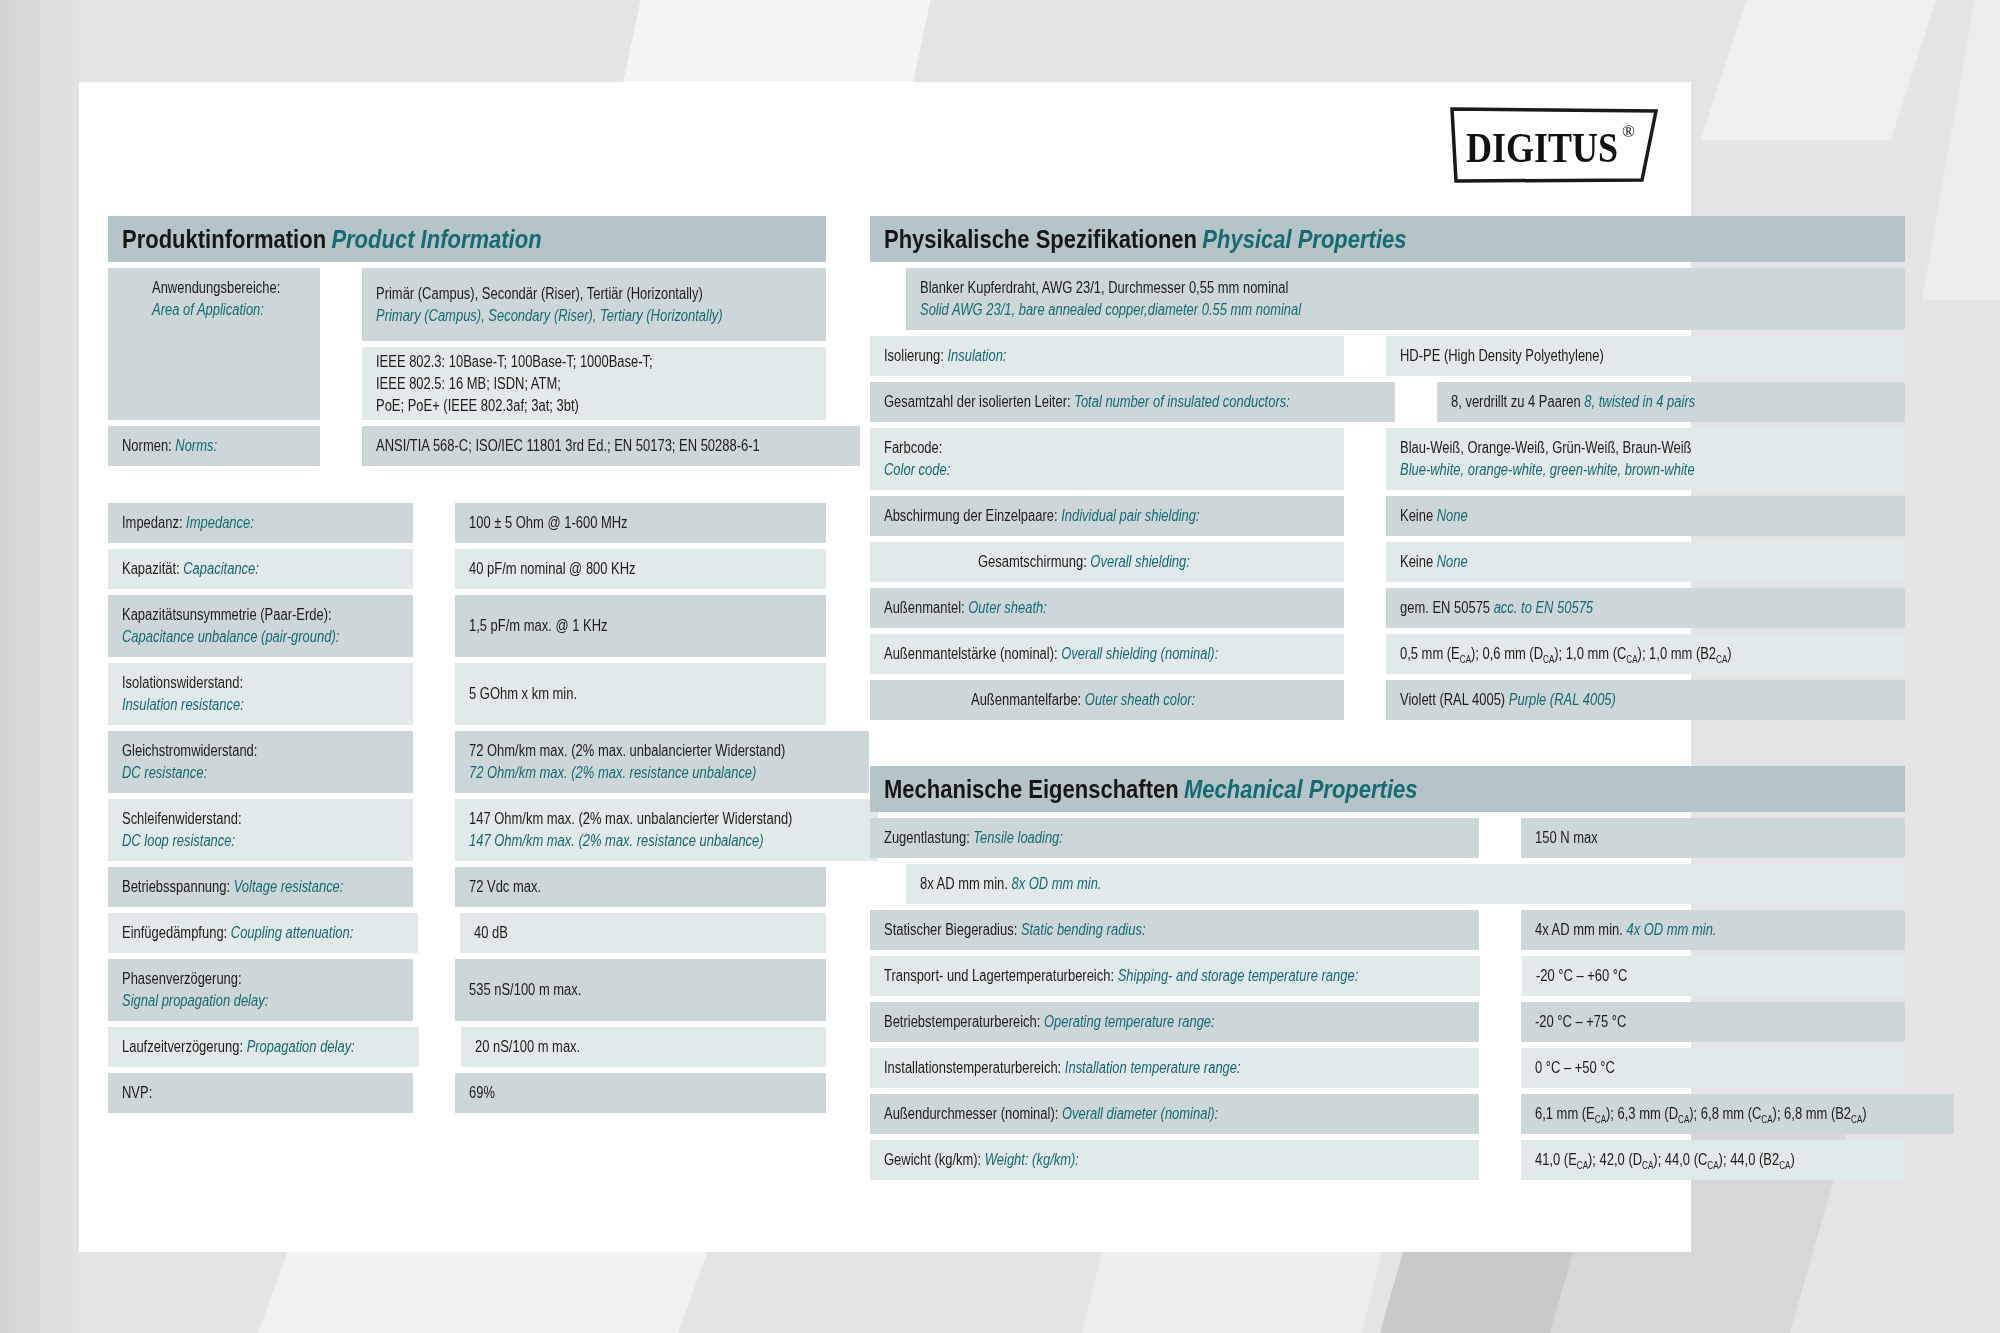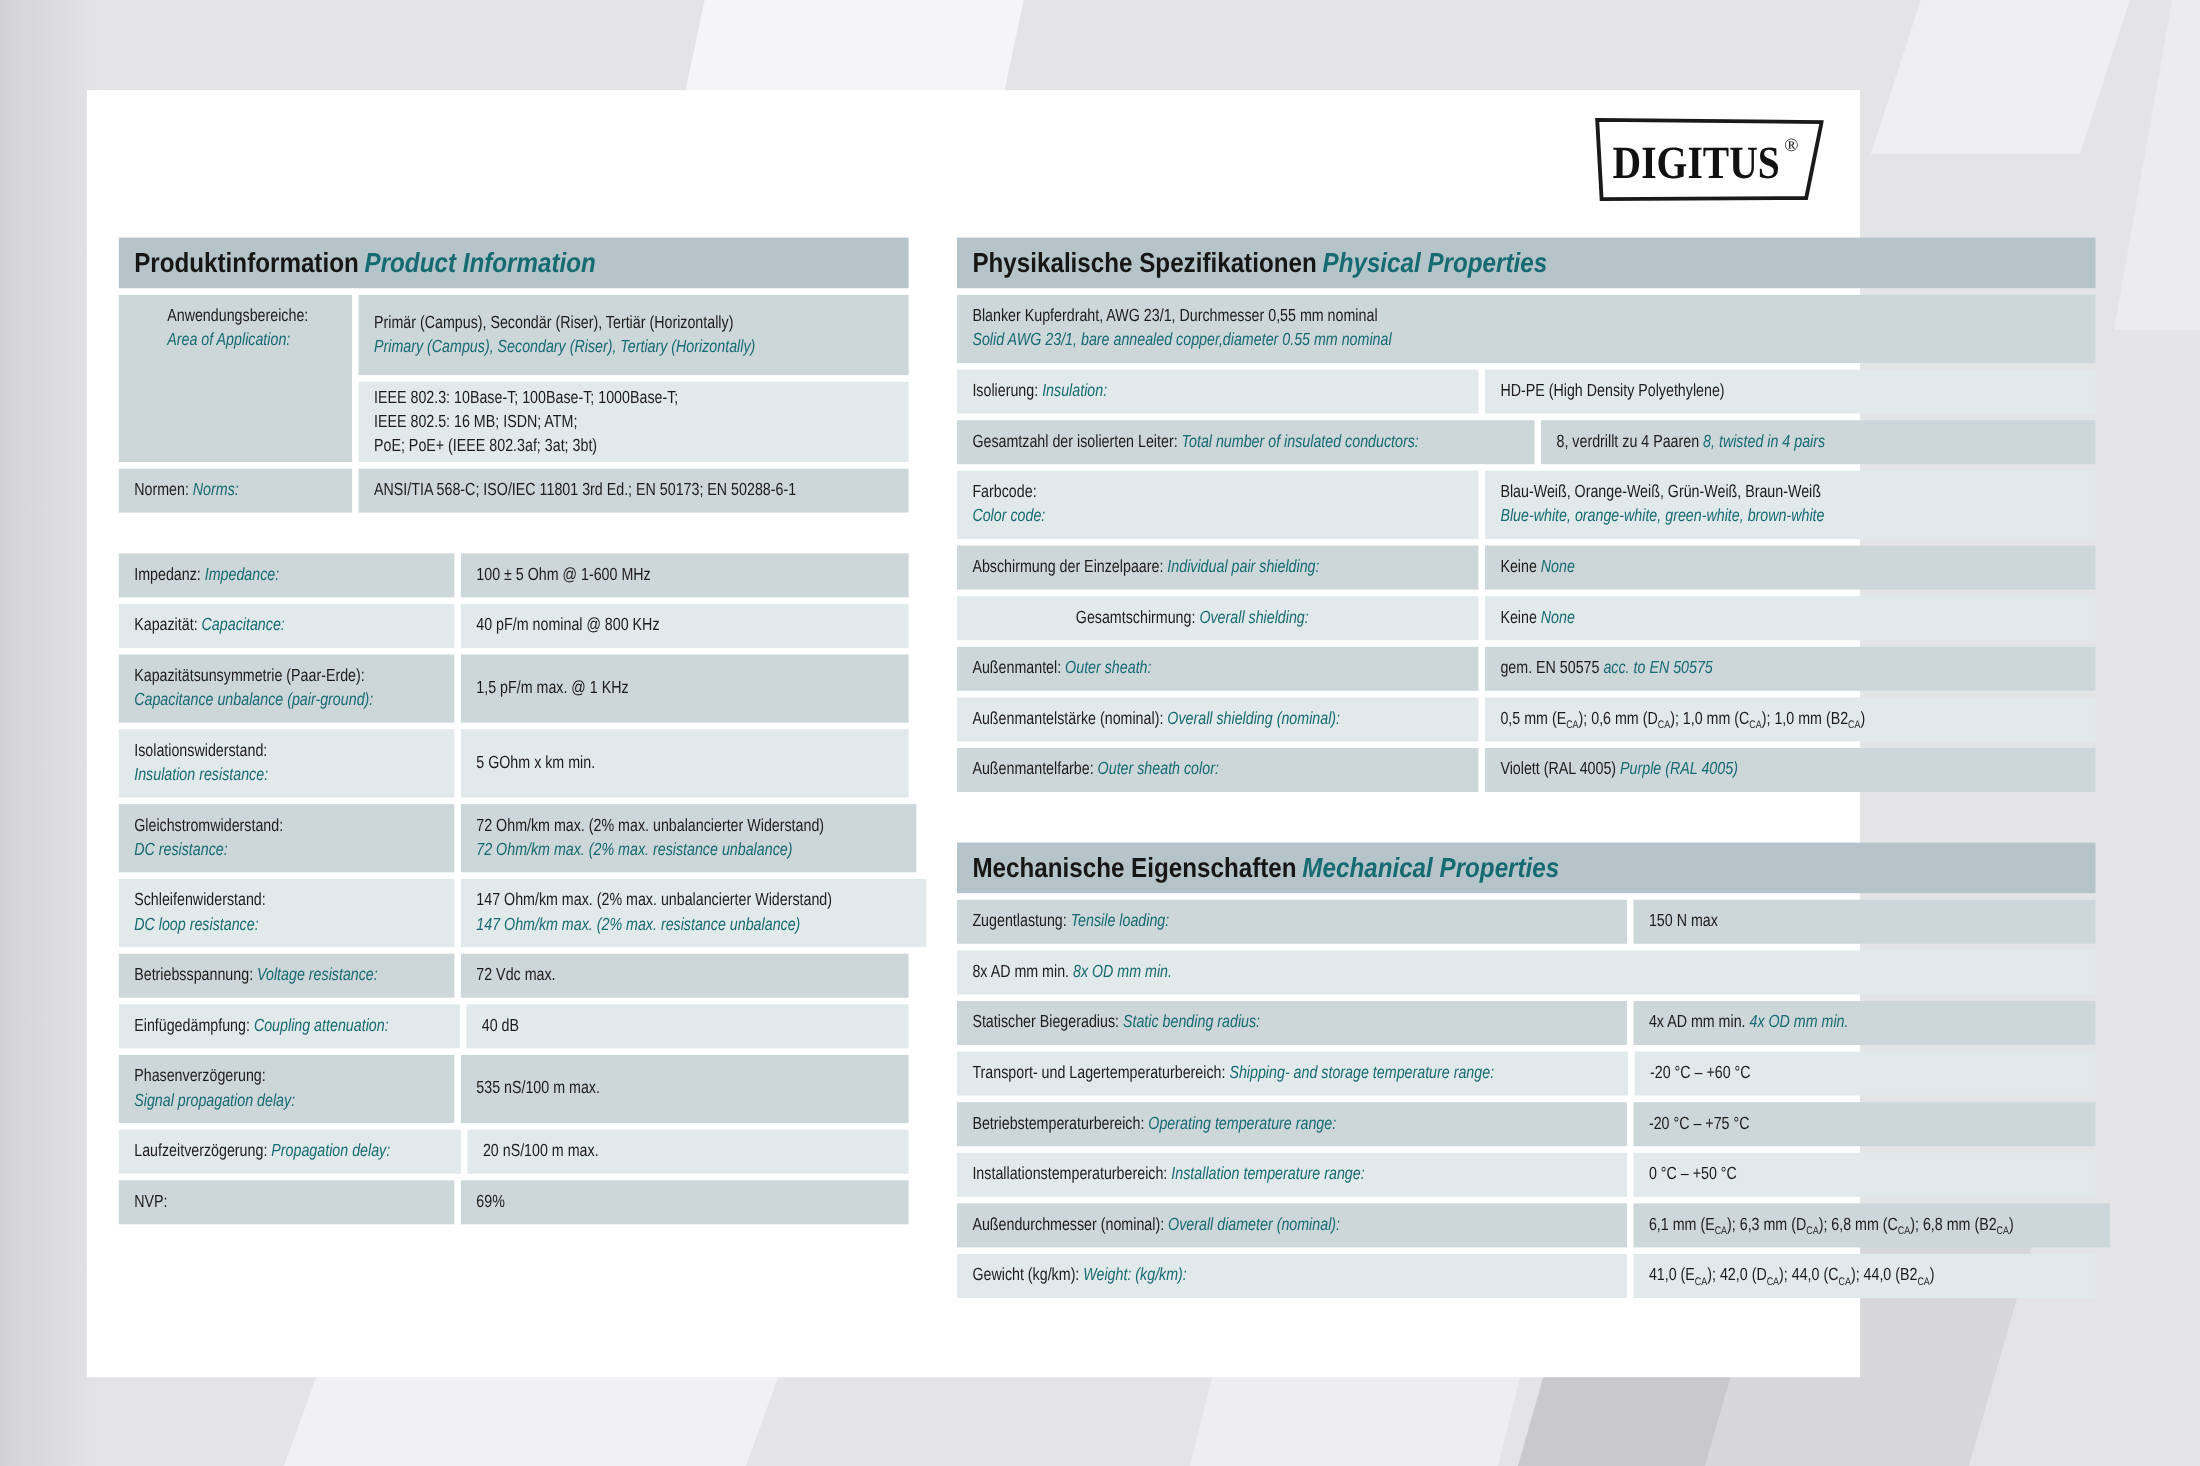--- a/index.html
+++ b/index.html
@@ -33,21 +33,21 @@
   .hrow{transform:scaleX(0.88);transform-origin:0 50%;white-space:nowrap;}
   .h-de{font-weight:bold;font-size:25px;color:#161614;}
   .h-en{font-weight:bold;font-style:italic;font-size:25px;color:#166a71;margin-left:6px;}
   .row{display:flex;gap:6px;margin-bottom:6px;}
   .cell{display:flex;align-items:center;padding:9px 10px 9px 14px;min-height:40px;box-sizing:border-box;}
   .cell.top{align-items:flex-start;justify-content:flex-end;}
   .dark{background:#cdd7da;}
   .light{background:#e2e9eb;}
   .lab{flex-grow:0;flex-shrink:0;}
   .vals{display:flex;flex-direction:column;gap:6px;flex:1;}
-  .val{flex:1;}
+  .val{flex:1;margin-left:36px;}
   .cond{transform:scaleX(0.81);transform-origin:0 50%;white-space:nowrap;}
   .line{font-size:16px;line-height:22px;}
   .de{color:#1c1c1a;font-style:normal;}
   .en{color:#166a71;font-style:italic;}
   sub{font-size:10px;line-height:0;}
   .mt-right{margin-top:46px;}
 </style>
 </head>
 <body>
 
@@ -396,21 +396,21 @@
             </div>
             <div class="vals">
               <div class="cell val light">
                 <div class="cond">
                   <div class="line"><span class="de">0,5 mm (E<sub>CA</sub>); 0,6 mm (D<sub>CA</sub>); 1,0 mm (C<sub>CA</sub>); 1,0 mm (B2<sub>CA</sub>)</span></div>
                 </div>
               </div>
             </div>
           </div>
           <div class="row">
-            <div class="cell lab dark" style="flex: 0 0 474px;">
+            <div class="cell lab dark" style="flex: 0 0 474px; justify-content: center;">
               <div class="cond">
                 <div class="line"><span class="de">Außenmantelfarbe: </span><span class="en">Outer sheath color:</span></div>
               </div>
             </div>
             <div class="vals">
               <div class="cell val dark">
                 <div class="cond">
                   <div class="line"><span class="de">Violett (RAL 4005) </span><span class="en">Purple (RAL 4005)</span></div>
                 </div>
               </div>

